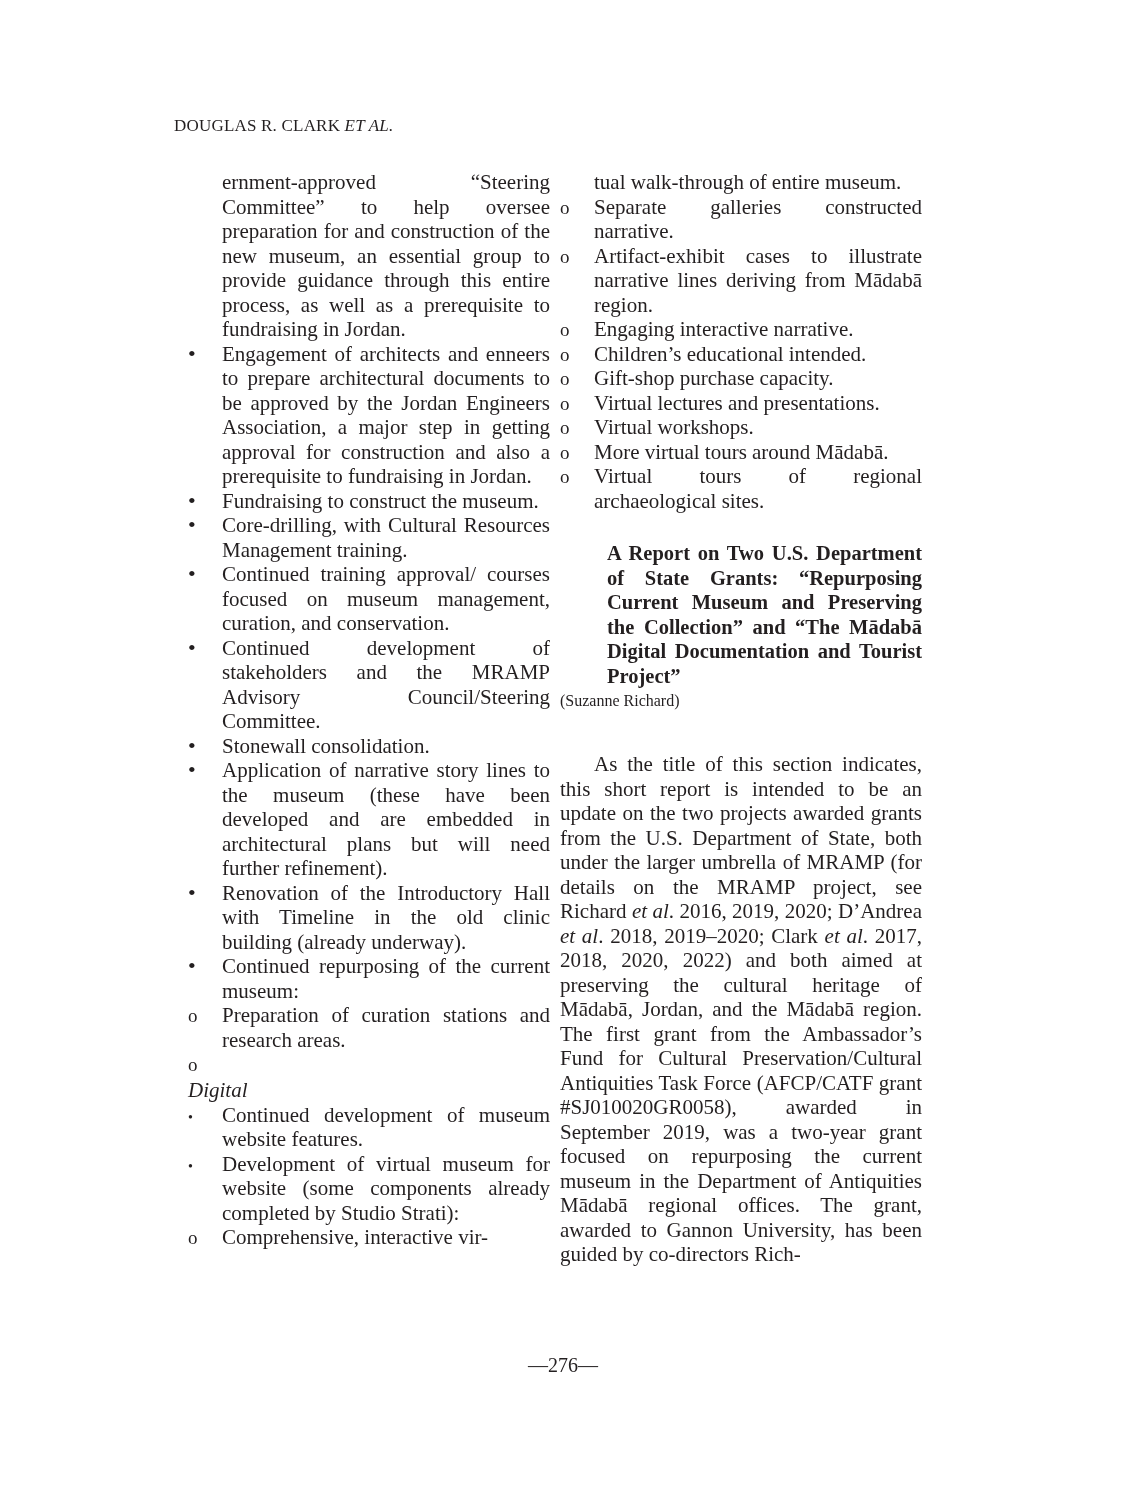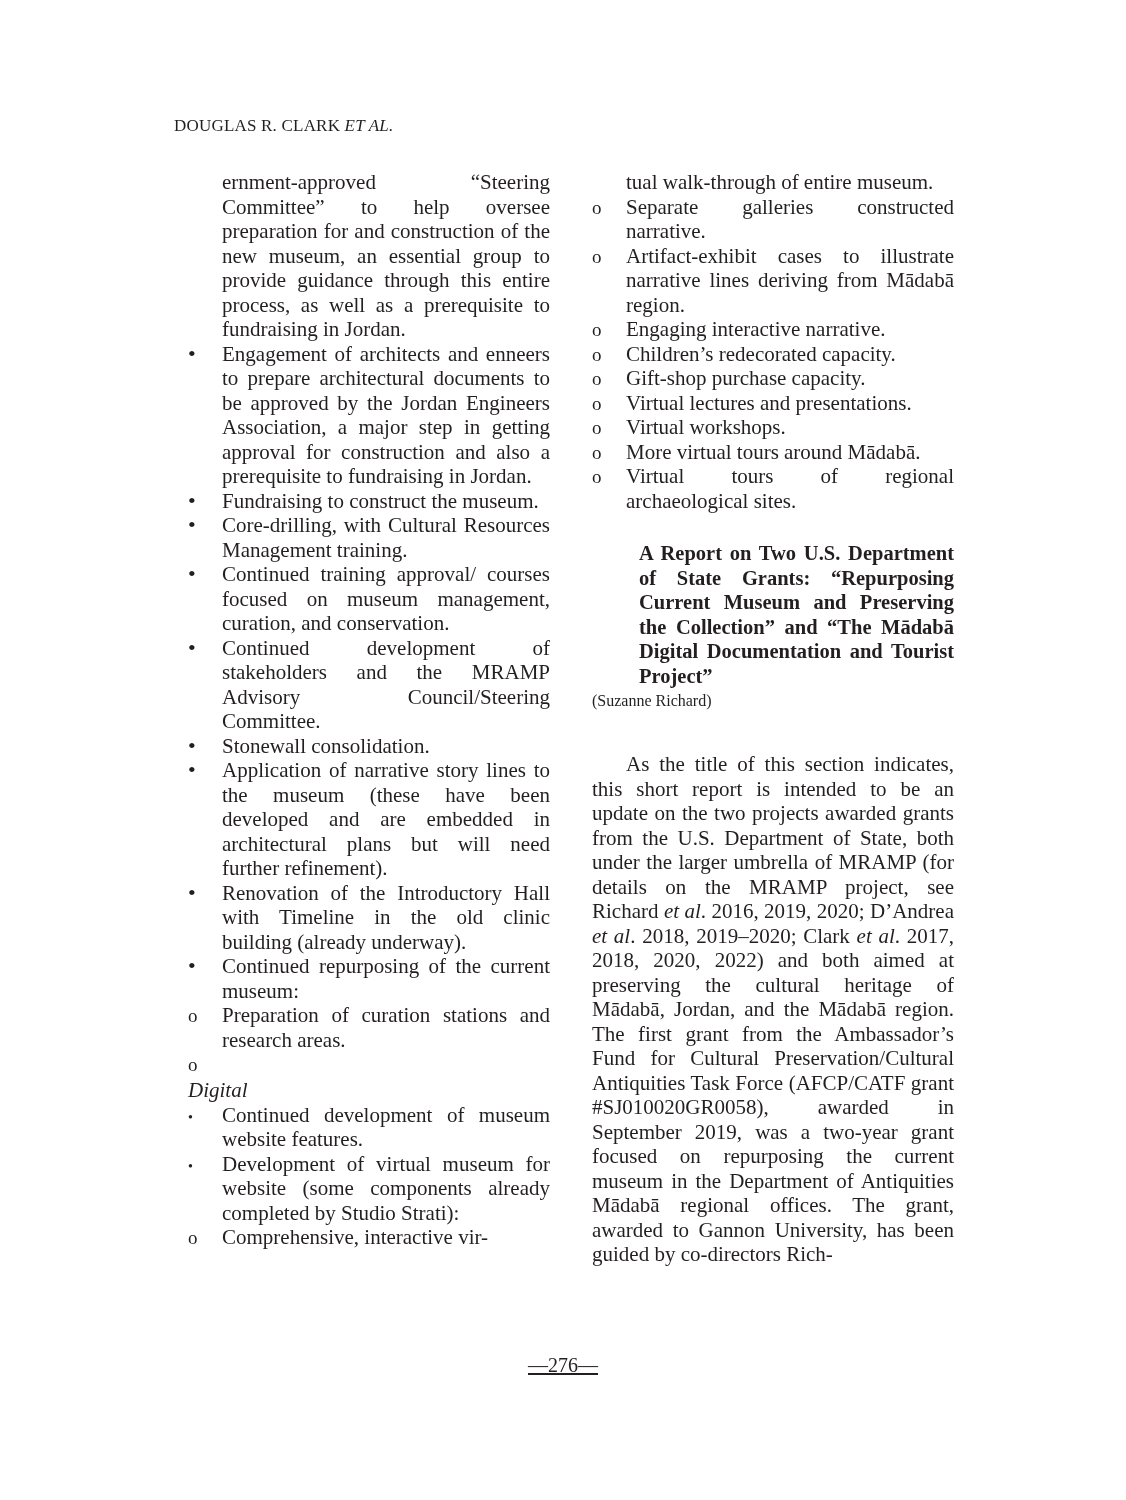--- a/index.html
+++ b/index.html
@@ -11,41 +11,41 @@
   .running-head {
     position: absolute; left: 174px; top: 116px;
     font-family: "Liberation Serif", serif; font-size: 17px; letter-spacing: 0.2px;
   }
   .running-head i { font-style: italic; }
   .col {
     position: absolute; top: 170px; width: 362px;
     font-family: "Liberation Serif", serif; font-size: 21px; line-height: 24.5px;
   }
   .col-left { left: 188px; }
-  .col-right { left: 592px; }
+  .col-right { left: 560px; }
   .para { text-align: justify; text-align-last: left; margin: 0; }
   .indent-block { padding-left: 34px; }
   ul.bul { list-style: none; margin: 0; padding: 0; }
   ul.bul > li { position: relative; padding-left: 34px; text-align: justify; text-align-last: left; }
   ul.bul > li .mk { position: absolute; left: 0; top: 0; width: 20px; text-align: left; }
   ul.sub > li { padding-left: 34px; }
   .mk-disc::before { content: "\2022"; font-size: 22px; }
   .mk-smalldot::before { content: "\2022"; font-size: 14px; }
   .mk-circle::before { content: "o"; font-size: 19px; }
   .subhead { font-style: italic; margin-top: 26px; }
   .heading {
     font-family: "Liberation Serif", serif; font-weight: bold; font-size: 20.5px; line-height: 24.5px;
     text-align: justify; text-align-last: left; margin-top: 28px; margin-left: 47px;
   }
   .byline { font-size: 16px; line-height: 22px; margin-top: 2px; }
   .body-para { text-indent: 34px; text-align: justify; text-align-last: left; margin-top: 40px; }
   .body-para i { font-style: italic; }
   .page-number {
     position: absolute; left: 0; width: 1126px; top: 1354px; text-align: center;
-    font-family: "Liberation Serif", serif; font-size: 20px; text-decoration: underline;
+    font-family: "Liberation Serif", serif; font-size: 20px;
   }
 </style>
 </head>
 <body>
 
 <div class="running-head">
   <span>DOUGLAS R. CLARK </span><i>ET AL.</i>
 </div>
 
 <div class="col col-left">
@@ -76,21 +76,21 @@
     </li>
   </ul>
 </div>
 
 <div class="col col-right">
   <ul class="bul">
     <li><span>tual walk-through of entire museum.</span></li>
     <li><span class="mk mk-circle"></span><span>Separate galleries constructed narrative.</span></li>
     <li><span class="mk mk-circle"></span><span>Artifact-exhibit cases to illustrate narrative lines deriving from Mādabā region.</span></li>
     <li><span class="mk mk-circle"></span><span>Engaging interactive narrative.</span></li>
-    <li><span class="mk mk-circle"></span><span>Children’s redecorated capacity.</span></li>
+    <li><span class="mk mk-circle"></span><span>Children’s educational intended.</span></li>
     <li><span class="mk mk-circle"></span><span>Gift-shop purchase capacity.</span></li>
     <li><span class="mk mk-circle"></span><span>Virtual lectures and presentations.</span></li>
     <li><span class="mk mk-circle"></span><span>Virtual workshops.</span></li>
     <li><span class="mk mk-circle"></span><span>More virtual tours around Mādabā.</span></li>
     <li><span class="mk mk-circle"></span><span>Virtual tours of regional archaeological sites.</span></li>
   </ul>
 
   <div class="heading">A Report on Two U.S. Department of State Grants: “Repurposing Current Museum and Preserving the Collection” and “The Mādabā Digital Documentation and Tourist Project”</div>
   <div class="byline">(Suzanne Richard)</div>
 

